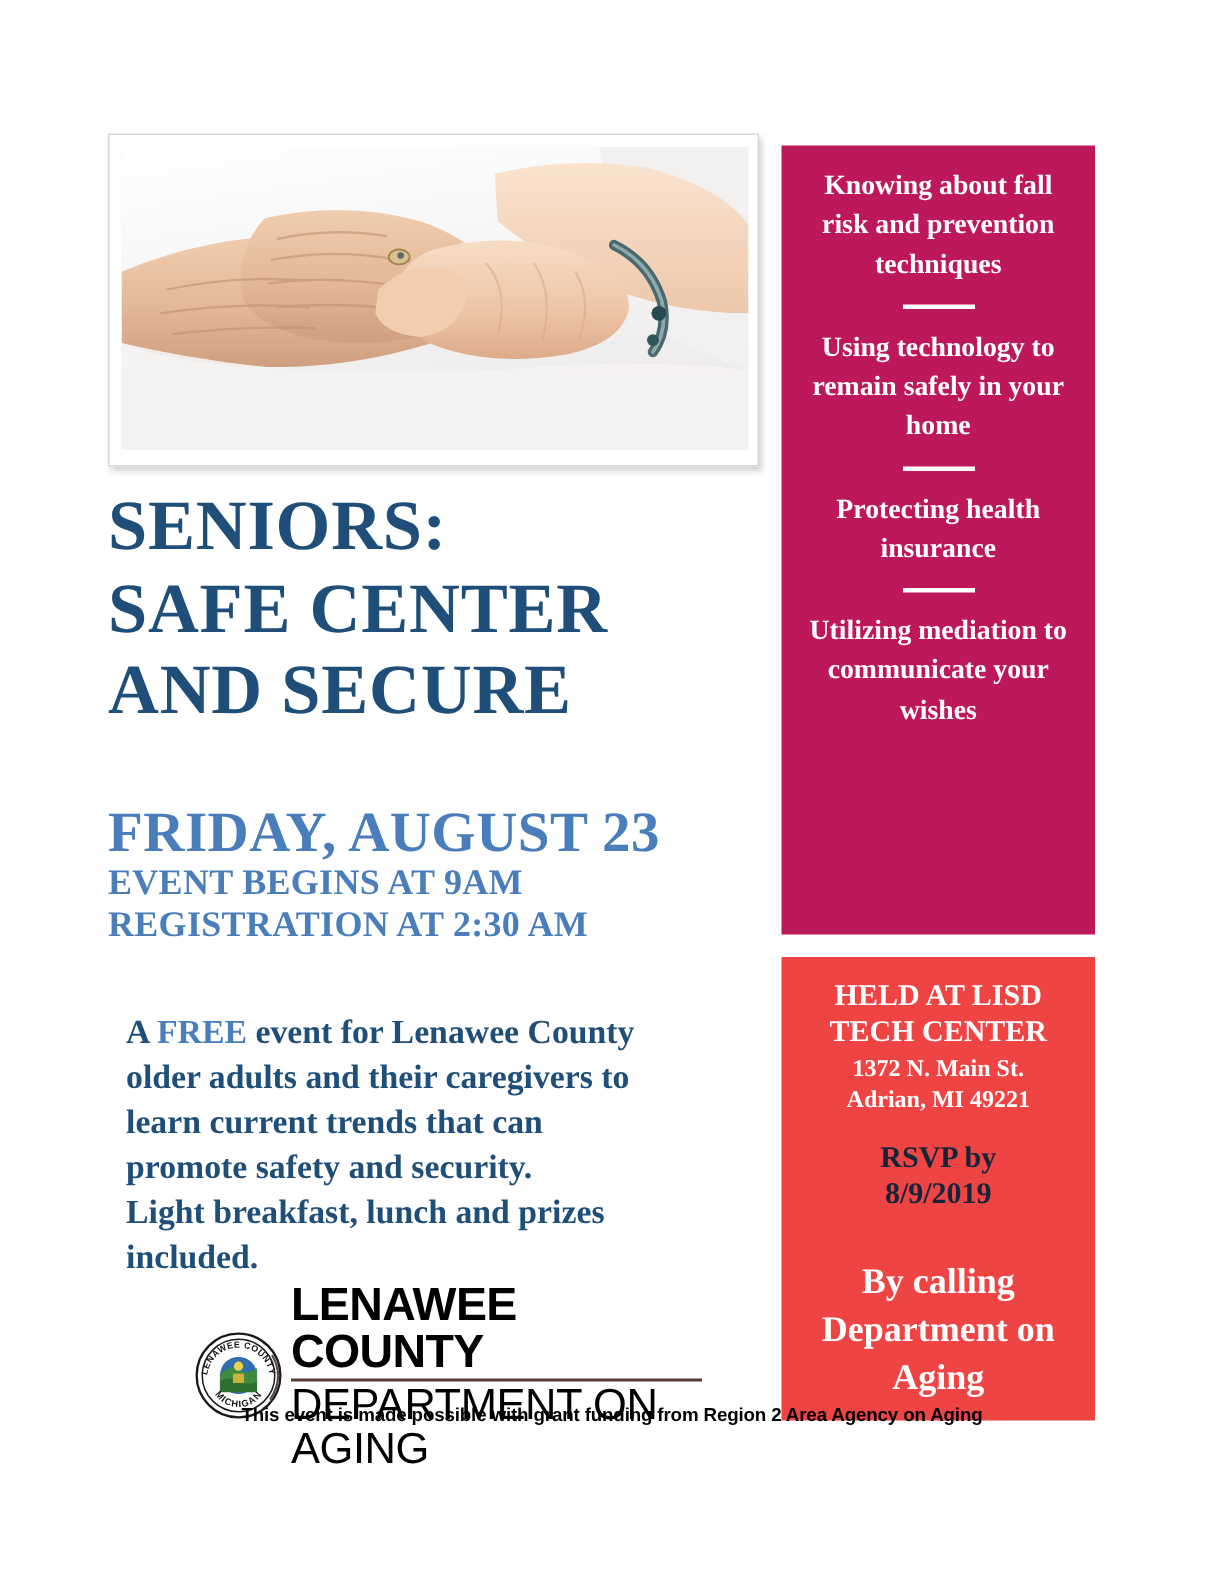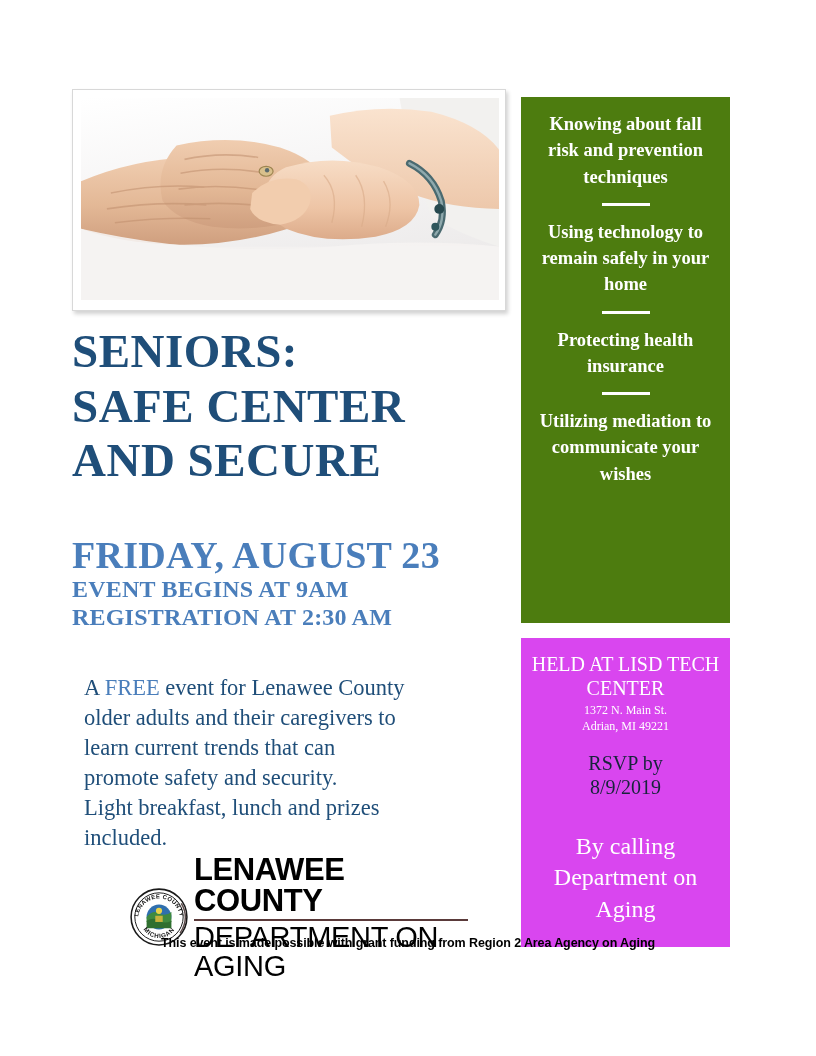--- a/index.html
+++ b/index.html
@@ -81,21 +81,21 @@
     line-height: 1.16;
     letter-spacing: 0.2px;
   }
 
   .body-copy {
     position: absolute;
     left: 84px;
     top: 673px;
     width: 430px;
     color: #1f4e79;
-    font-weight: normal;
+    font-weight: bold;
     font-size: 22.5px;
     line-height: 1.33;
   }
   .body-copy .free { color: #4a7ebb; }
   .body-copy p { margin: 0; }
 
   
   .logo {
     position: absolute;
     left: 128px;
@@ -150,21 +150,21 @@
     letter-spacing: -0.1px;
   }
 
   
   .panel-topics {
     position: absolute;
     left: 521px;
     top: 97px;
     width: 209px;
     height: 526px;
-    background: #4d7c0f;
+    background: #be185d;
     color: #ffffff;
     box-sizing: border-box;
     padding: 14px 13px 12px 13px;
     text-align: center;
     font-weight: bold;
     font-size: 18.5px;
     line-height: 1.42;
     display: flex;
     flex-direction: column;
     justify-content: flex-start;
@@ -177,36 +177,36 @@
     margin: 13px auto 13px auto;
   }
 
   
   .panel-venue {
     position: absolute;
     left: 521px;
     top: 638px;
     width: 209px;
     height: 309px;
-    background: #d946ef;
+    background: #ef4444;
     color: #ffffff;
     box-sizing: border-box;
     padding: 14px 10px 12px 10px;
     text-align: center;
-    font-weight: normal;
+    font-weight: bold;
     line-height: 1.24;
   }
   .venue-head {
     display: block;
     font-size: 20px;
     line-height: 1.22;
   }
   .venue-addr {
     display: block;
-    font-size: 12px;
+    font-size: 16px;
     line-height: 1.2;
     margin-top: 2px;
   }
   .rsvp {
     display: block;
     font-size: 20px;
     line-height: 1.2;
     color: #16243a;
     margin-top: 17px;
   }

